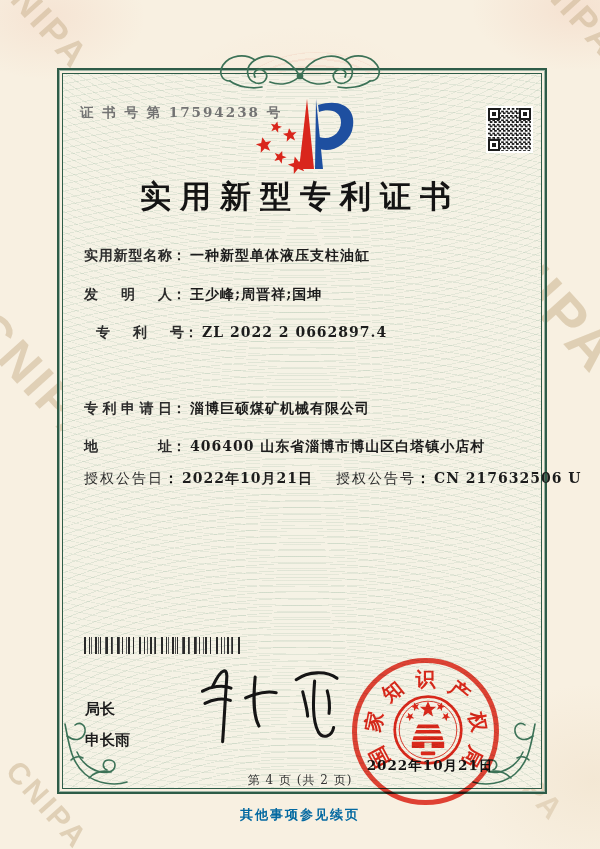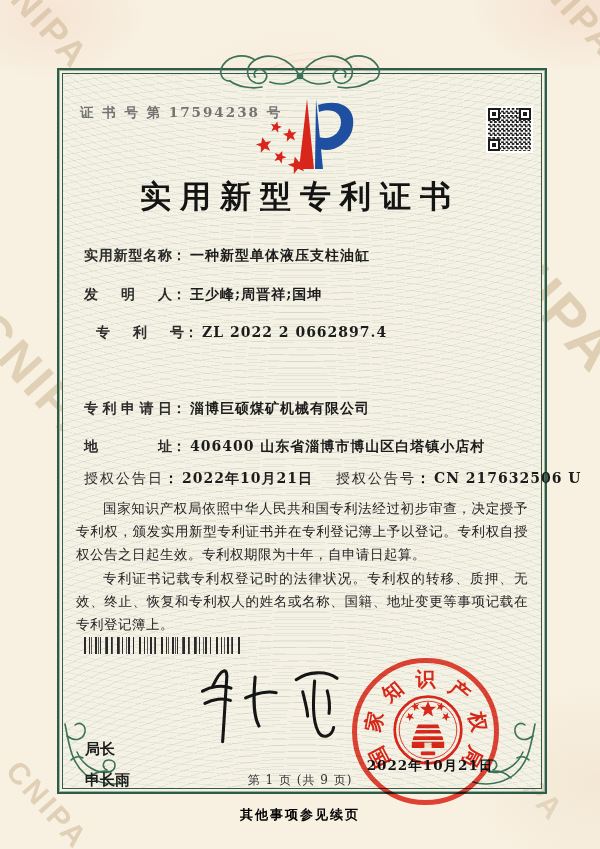--- a/index.html
+++ b/index.html
@@ -73,36 +73,36 @@
   
   .body-text{position:absolute;left:76px;top:497px;width:452px;font-size:13.5px;
              line-height:1.72;color:#242424;text-align:justify;letter-spacing:.5px;}
   .body-text p{margin:0;text-indent:2em;}
 
   
   .barcode{position:absolute;left:84px;top:637px;width:156px;height:17px;
     background:
       repeating-linear-gradient(90deg,#2a2a2a 0 2px,transparent 2px 5px,#2a2a2a 5px 6px,transparent 6px 11px),
       repeating-linear-gradient(90deg,#555 0 1px,transparent 1px 7px);}
-  .director{position:absolute;left:85px;top:734px;font-size:15px;font-weight:bold;color:#1d1d1d;line-height:31px;}
+  .director{position:absolute;left:85px;top:694px;font-size:15px;font-weight:bold;color:#1d1d1d;line-height:31px;}
   .signature{position:absolute;left:182px;top:658px;width:185px;height:92px;transform:rotate(-2deg);}
 
   .seal{position:absolute;left:352px;top:658px;width:147px;height:147px;border-radius:50%;
         border:5px solid rgba(227,43,30,.88);box-sizing:border-box;mix-blend-mode:multiply;}
   .arc{position:absolute;inset:0;color:#e32b1e;font-weight:bold;font-size:20px;}
   .arc span{position:absolute;left:50%;top:50%;width:22px;height:22px;margin:-11px;
             text-align:center;line-height:22px;transform-origin:center;}
   .emblem{position:absolute;left:26px;top:22px;width:90px;height:90px;}
   .seal-date{position:absolute;left:360px;top:757px;width:140px;text-align:center;
              font-size:13.5px;font-weight:bold;color:#101010;letter-spacing:1px;z-index:6;}
 
   .page-info{position:absolute;left:0;top:772px;width:600px;text-align:center;
              font-size:12px;color:#333;letter-spacing:1px;}
   .footer-note{position:absolute;left:0;top:806px;width:600px;text-align:center;
-               font-size:13px;font-weight:bold;color:#000000;letter-spacing:2px;}
+               font-size:13px;font-weight:bold;color:#0369a1;letter-spacing:2px;}
 </style>
 </head>
 <body>
 
 <div class="page">
 
   <span class="wm wm1">CNIPA</span>
   <span class="wm wm2">CNIPA</span>
   <span class="wm wm3">CNIPA</span>
   <span class="wm wm4">CNIPA</span>
@@ -193,24 +193,20 @@
 
   <div class="grant-row">
     <span>
       <span class="glbl">授权公告日</span><span class="colon">：</span><span class="val">2022年10月21日</span>
     </span>
     <span class="grant-pair2">
       <span class="glbl">授权公告号</span><span class="colon">：</span><span class="val">CN 217632506 U</span>
     </span>
   </div>
 
-  <div class="body-text">
-    <p>国家知识产权局依照中华人民共和国专利法经过初步审查，决定授予专利权，颁发实用新型专利证书并在专利登记簿上予以登记。专利权自授权公告之日起生效。专利权期限为十年，自申请日起算。</p>
-    <p>专利证书记载专利权登记时的法律状况。专利权的转移、质押、无效、终止、恢复和专利权人的姓名或名称、国籍、地址变更等事项记载在专利登记簿上。</p>
-  </div>
 
   <div class="barcode"></div>
 
   <div class="director">
     <div>局长</div>
     <div>申长雨</div>
   </div>
 
   <svg class="signature" viewBox="0 0 180 90">
     <g fill="none" stroke="#151515" stroke-width="3" stroke-linecap="round">
@@ -254,16 +250,16 @@
         <path d="M35,54 L65,54 L63,50 L37,50 Z"></path>
         <path d="M33,61 L67,61 L66,57 L34,57 Z"></path>
         <rect x="32" y="63" width="36" height="7"></rect>
         <rect x="42" y="74" width="16" height="4" rx="1"></rect>
       </g>
       <rect x="46" y="64" width="8" height="6" fill="#f5f2e5"></rect>
     </svg>
   </div>
   <div class="seal-date">2022年10月21日</div>
 
-  <div class="page-info">第 1 页 (共 9 页)</div>
+  <div class="page-info">第 4 页 (共 2 页)</div>
   <div class="footer-note">其他事项参见续页</div>
 
 </div>
 
 </body></html>

